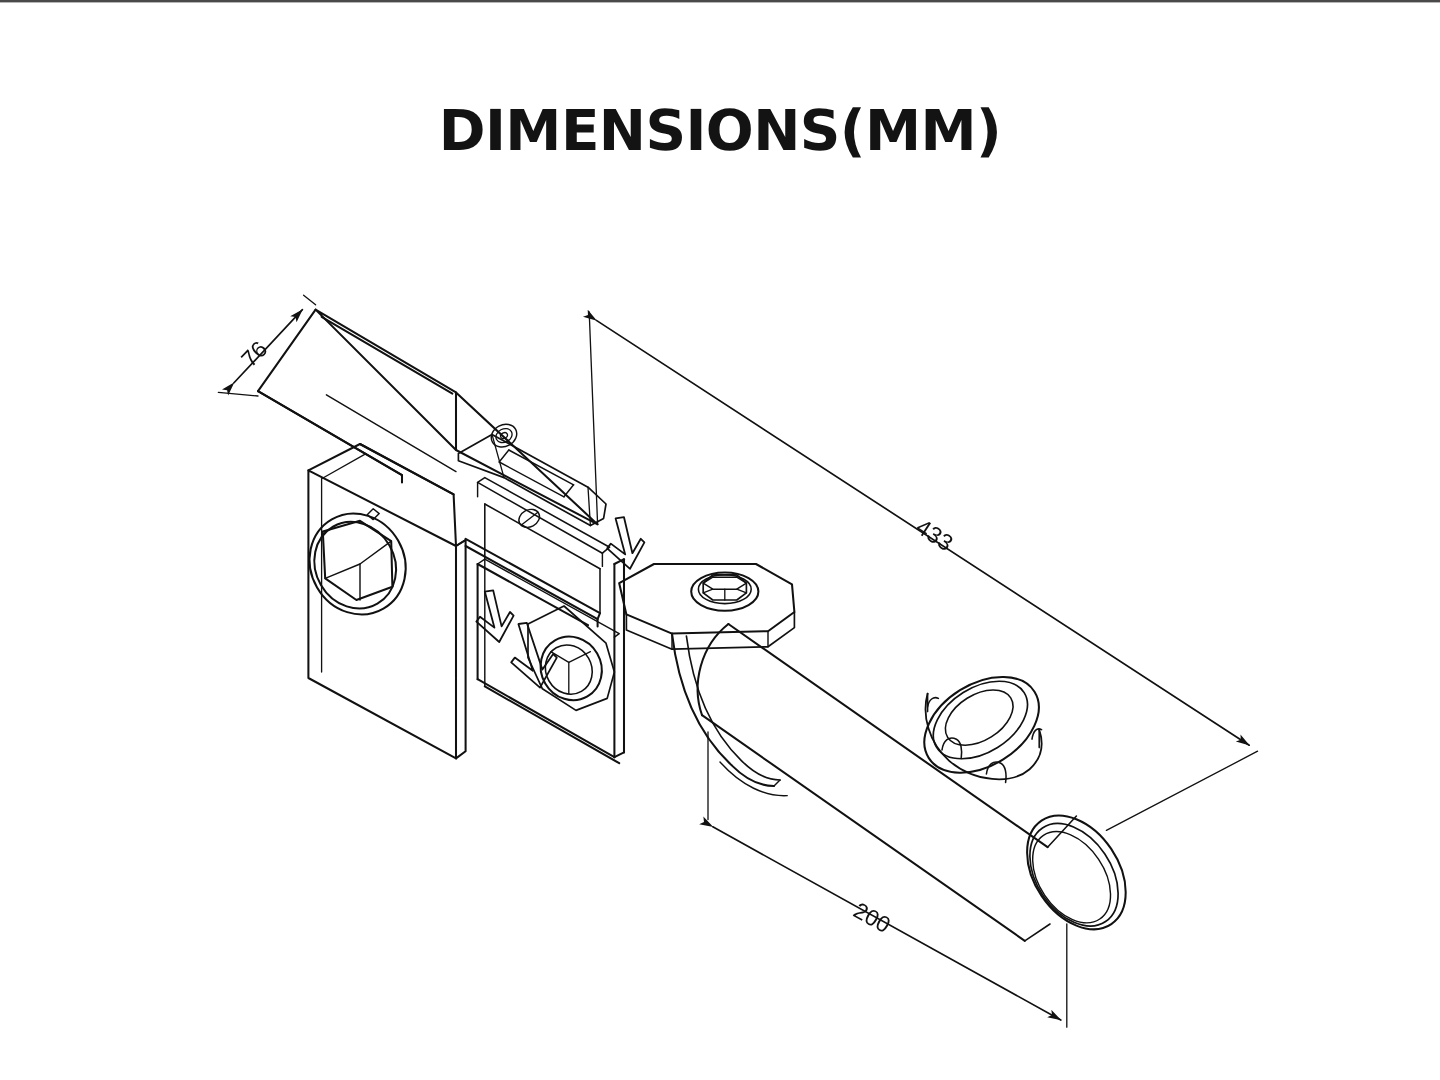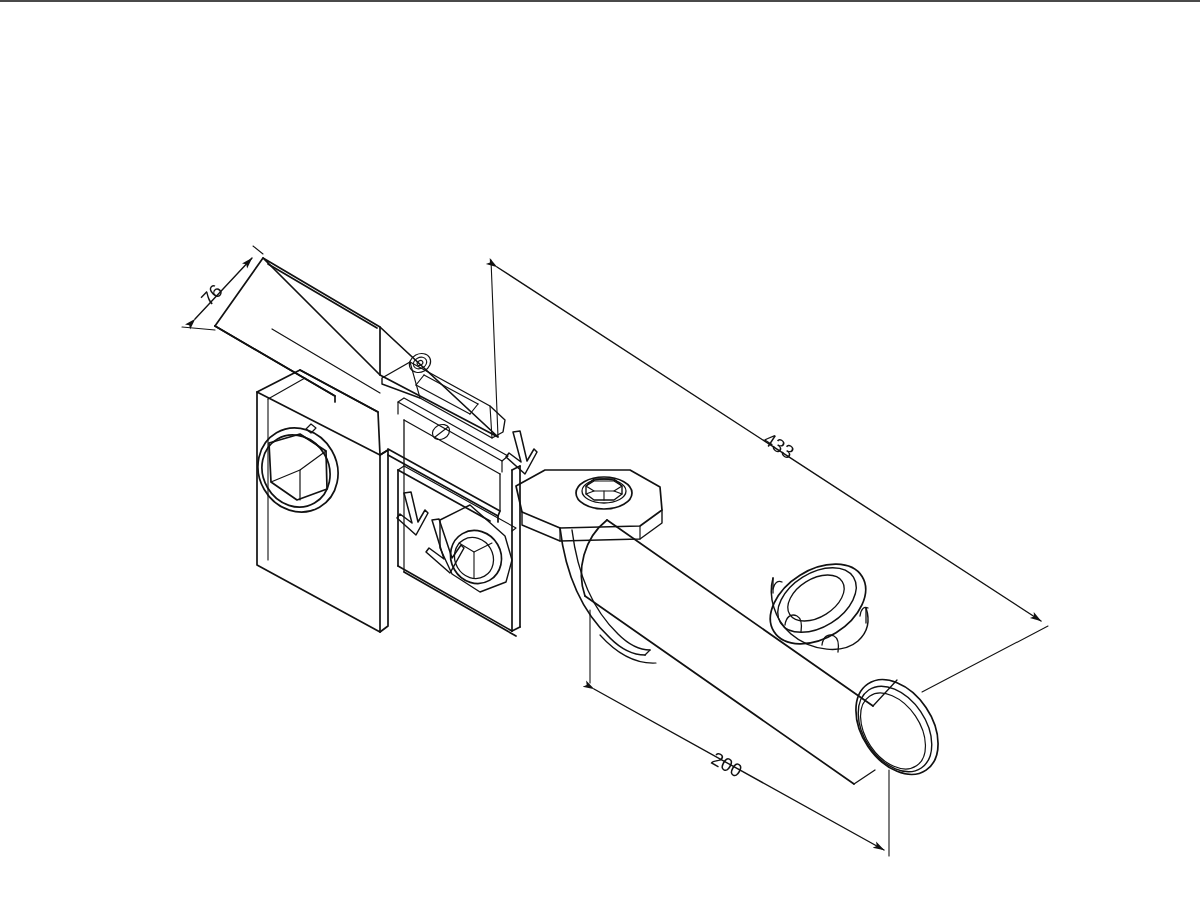--- a/index.html
+++ b/index.html
@@ -54,20 +54,21 @@
     fill: #111111;
   }
 </style>
 </head>
 <body>
 
 <div id="page">
 
   <div id="top-rule"></div>
 
+  <div id="title">DIMENSIONS(MM)</div>
 
   <svg id="drawing" viewBox="0 0 1200 900" xmlns="http://www.w3.org/2000/svg">
 
     <defs>
       <marker id="arrowFill" markerWidth="14" markerHeight="14" refX="11" refY="4" orient="auto" markerUnits="userSpaceOnUse">
         <path d="M0,0.4 L11.5,4 L0,7.6 L2.6,4 Z" fill="#111111"></path>
       </marker>
     </defs>
 
     <g fill="none" stroke="#111111" stroke-width="1.7" stroke-linecap="round" stroke-linejoin="round">

